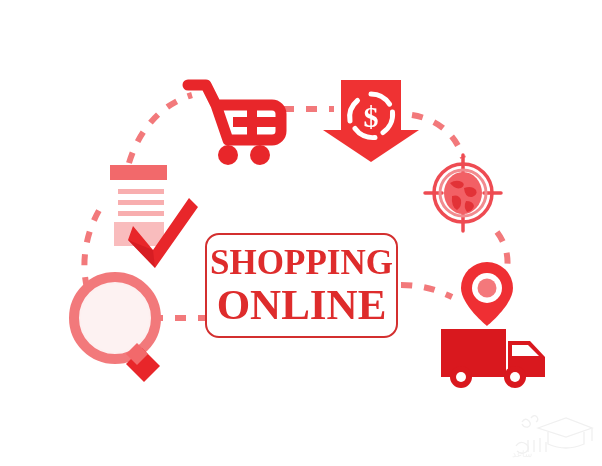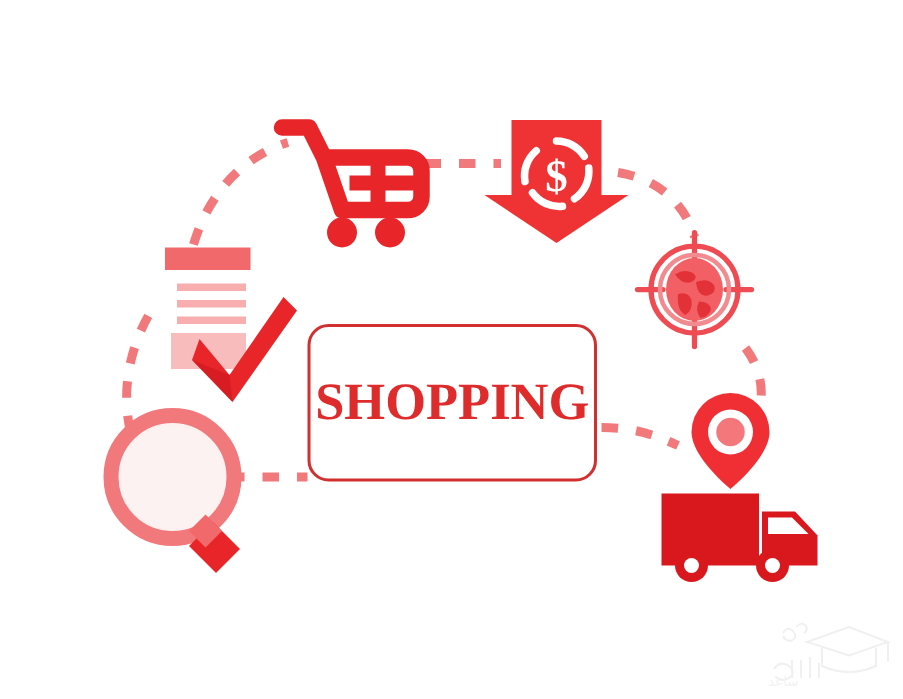--- a/index.html
+++ b/index.html
@@ -20,21 +20,21 @@
   #stage svg.layer {
     position: absolute;
     left: 0;
     top: 0;
     width: 602px;
     height: 466px;
   }
   .label-box {
     position: absolute;
     left: 205px;
-    top: 216px;
+    top: 233px;
     width: 193px;
     height: 105px;
     border: 2.5px solid #d32f2f;
     border-radius: 14px;
     background: #ffffff;
     box-sizing: border-box;
     display: flex;
     flex-direction: column;
     align-items: center;
     justify-content: center;
@@ -161,20 +161,21 @@
       <circle cx="115" cy="318" r="41" fill="#fdf0f0" stroke="#f2797b" stroke-width="10"></circle>
       <circle cx="115" cy="318" r="34" fill="#fdf2f2"></circle>
       <path d="M 142 348 L 160 366 L 144 382 L 126 364 Z" fill="#e8262a"></path>
       <path d="M 137 343 L 148 354 L 137 365 L 126 354 Z" fill="#f2696b"></path>
     </g>
 
   </svg>
 
   <div class="label-box">
     <div class="label-line label-line-1">SHOPPING</div>
+    <div class="label-line label-line-2">ONLINE</div>
   </div>
 
   <svg class="watermark" viewBox="0 0 92 58">
     <g fill="none" stroke="#f0f0f0" stroke-width="1.3">
       <path d="M 34 24 L 62 14 L 88 24 L 62 33 Z"></path>
       <path d="M 44 28 L 44 40 Q 62 48 80 40 L 80 28"></path>
       <path d="M 88 24 L 88 37"></path>
       <path d="M 12 42 q 4 -6 10 -2 q 5 4 0 8 q -5 3 -9 -1"></path>
       <path d="M 24 36 L 24 48 M 30 36 L 30 48"></path>
       <path d="M 36 34 L 36 48 M 42 38 L 42 48"></path>

